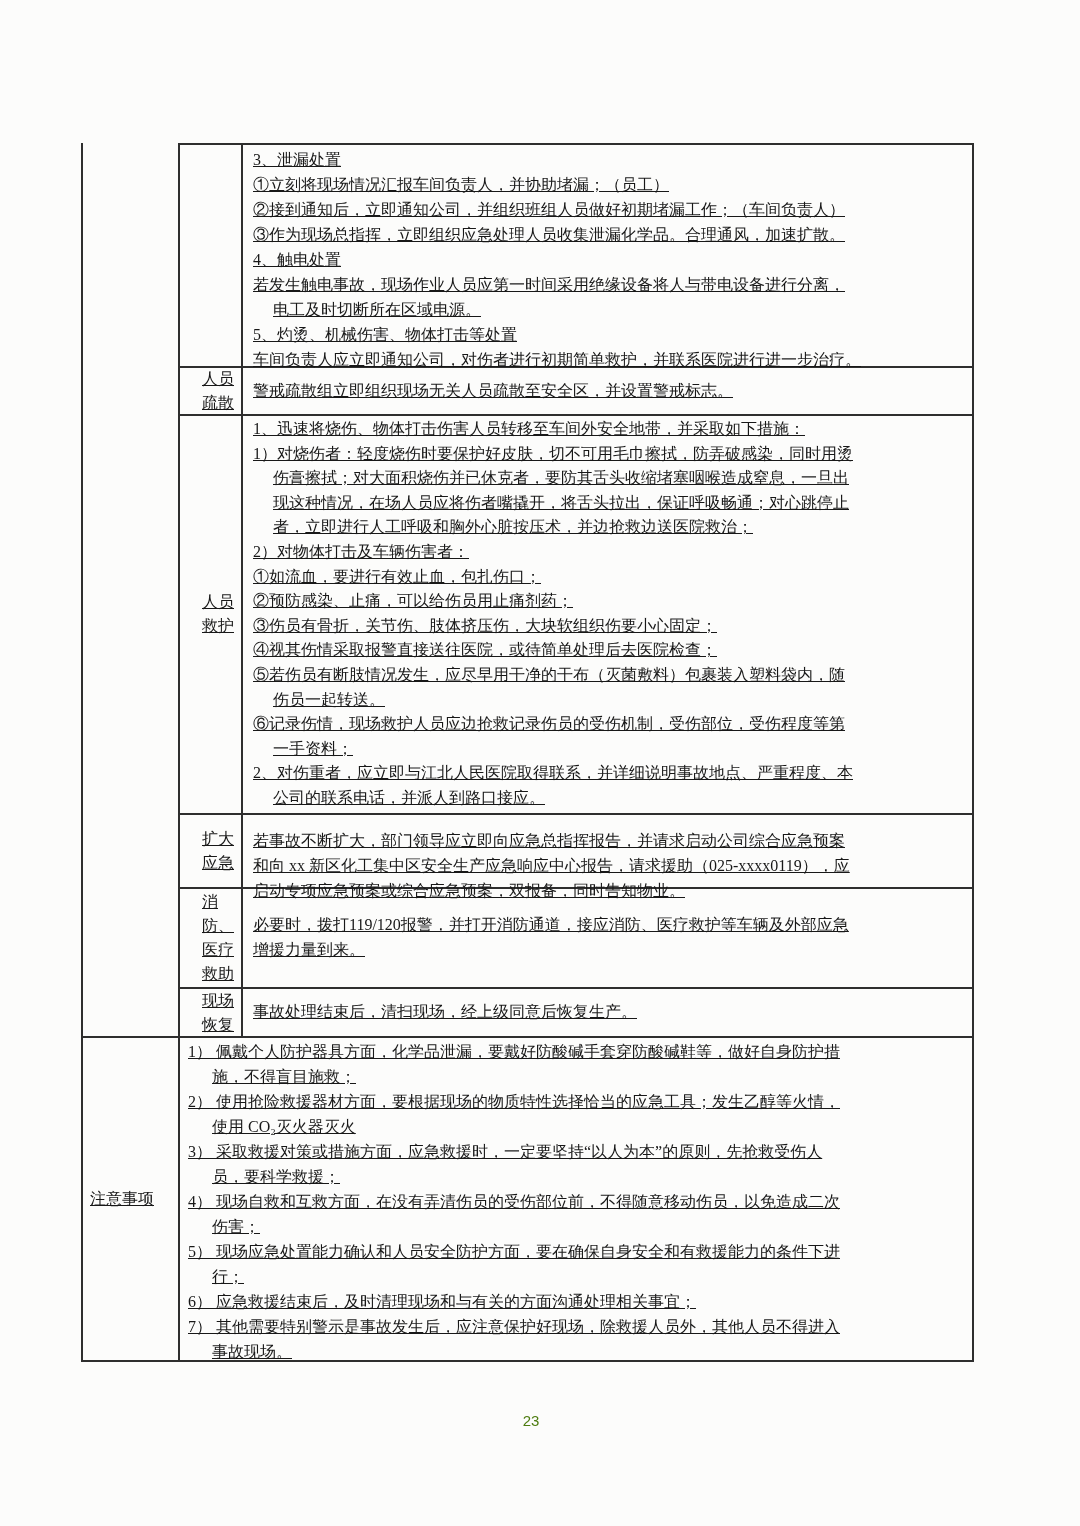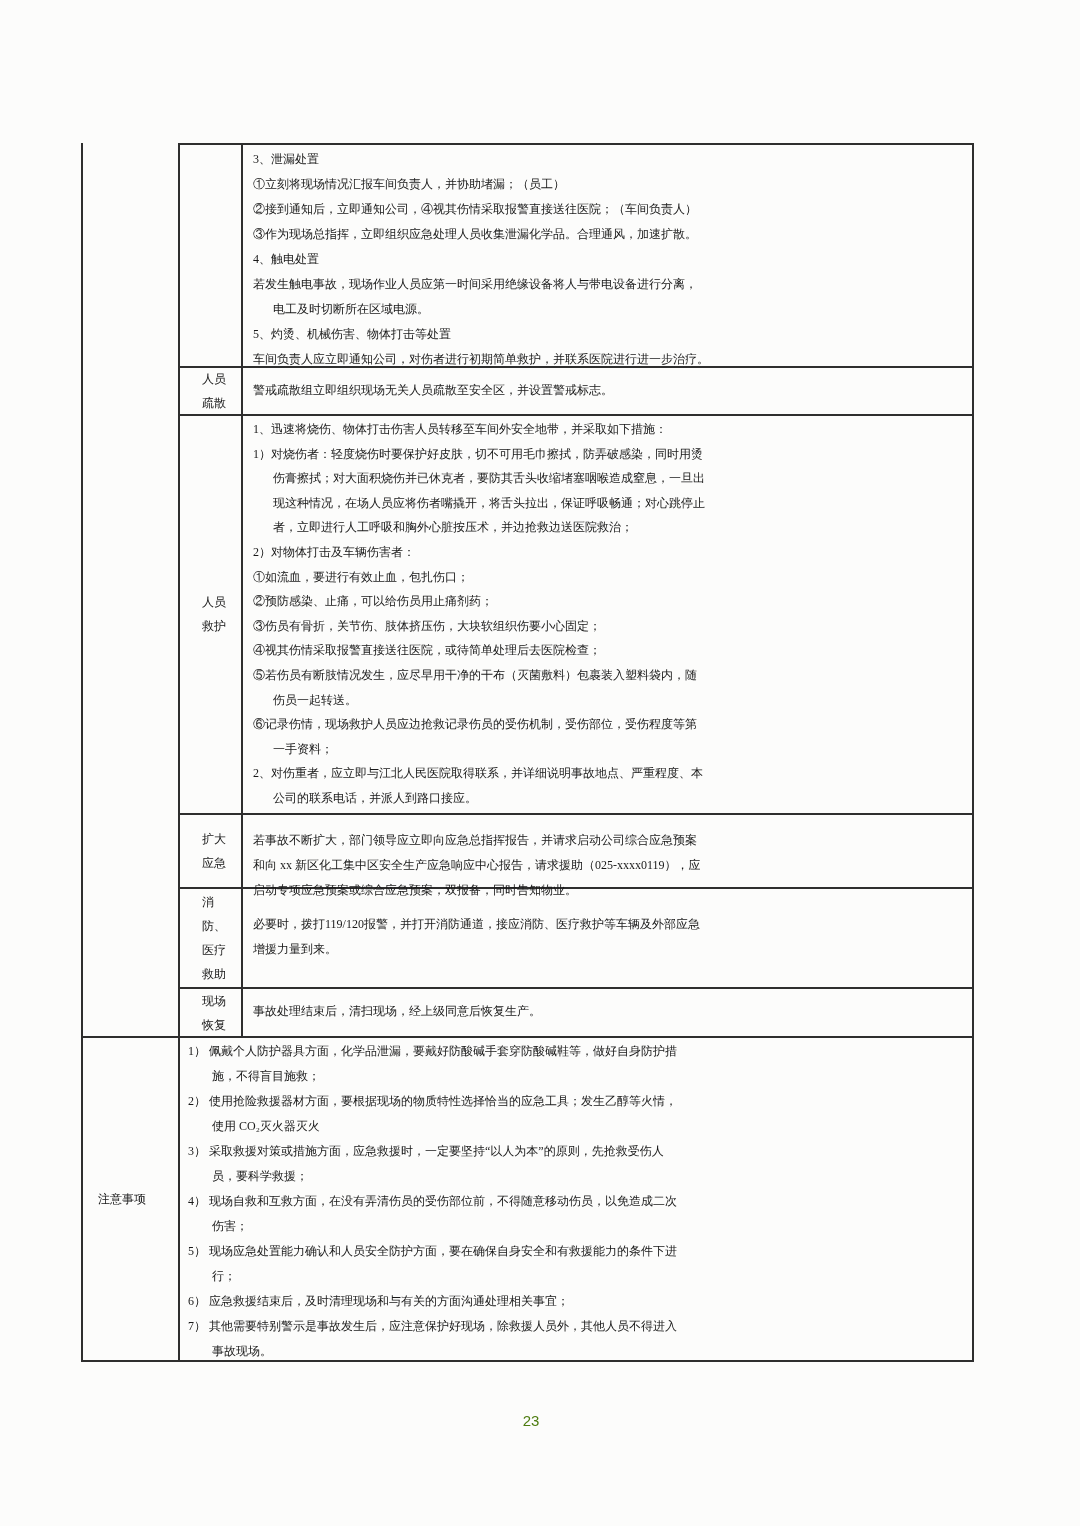--- a/index.html
+++ b/index.html
@@ -20,21 +20,21 @@
   .hl-top    {left:178px; top:143px; width:796px; height:2px;}
   .hl-r2a    {left:178px; top:366px; width:796px; height:2px;}
   .hl-r2b    {left:178px; top:414px; width:796px; height:2px;}
   .hl-r4     {left:178px; top:813px; width:796px; height:2px;}
   .hl-r5     {left:178px; top:887px; width:796px; height:2px;}
   .hl-r6     {left:178px; top:987px; width:796px; height:2px;}
   .hl-r7     {left:81px;  top:1036px;width:893px; height:2px;}
   .hl-bottom {left:81px;  top:1360px;width:893px; height:2px;}
 
   
-  .cell{position:absolute;font-size:12px;}
+  .cell{position:absolute;font-size:16px;text-decoration:underline;}
   .labcell{left:181px;width:58px;padding-left:21px;display:flex;flex-direction:column;justify-content:center;}
   .lline{line-height:24px;white-space:nowrap;}
   .lab-evac {top:368px;height:46px;}
   .lab-resc {top:416px;height:395px;}
   .lab-esc  {top:815px;height:72px;}
   .lab-fire {top:889px;height:98px;}
   .lab-recov{top:989px;height:47px;}
   .lab-prec {left:83px;top:1038px;width:78px;height:322px;display:flex;align-items:center;justify-content:center;white-space:nowrap;}
 
   .contcell{left:253px;width:718px;}
@@ -67,21 +67,21 @@
   <div class="bl hl-r2b"></div>
   <div class="bl hl-r4"></div>
   <div class="bl hl-r5"></div>
   <div class="bl hl-r6"></div>
   <div class="bl hl-r7"></div>
   <div class="bl hl-bottom"></div>
 
   <div class="cell contcell cont-r1">
       <div class="tline i0">3、泄漏处置</div>
       <div class="tline i0">①立刻将现场情况汇报车间负责人，并协助堵漏；（员工）</div>
-      <div class="tline i0">②接到通知后，立即通知公司，④视其伤情采取报警直接送往医院；（车间负责人）</div>
+      <div class="tline i0">②接到通知后，立即通知公司，并组织班组人员做好初期堵漏工作；（车间负责人）</div>
       <div class="tline i0">③作为现场总指挥，立即组织应急处理人员收集泄漏化学品。合理通风，加速扩散。</div>
       <div class="tline i0">4、触电处置</div>
       <div class="tline i0">若发生触电事故，现场作业人员应第一时间采用绝缘设备将人与带电设备进行分离，</div>
       <div class="tline i1">电工及时切断所在区域电源。</div>
       <div class="tline i0">5、灼烫、机械伤害、物体打击等处置</div>
       <div class="tline i0">车间负责人应立即通知公司，对伤者进行初期简单救护，并联系医院进行进一步治疗。</div>
     </div>
 
   <div class="cell labcell lab-evac">
       <div class="lline">人员</div>

